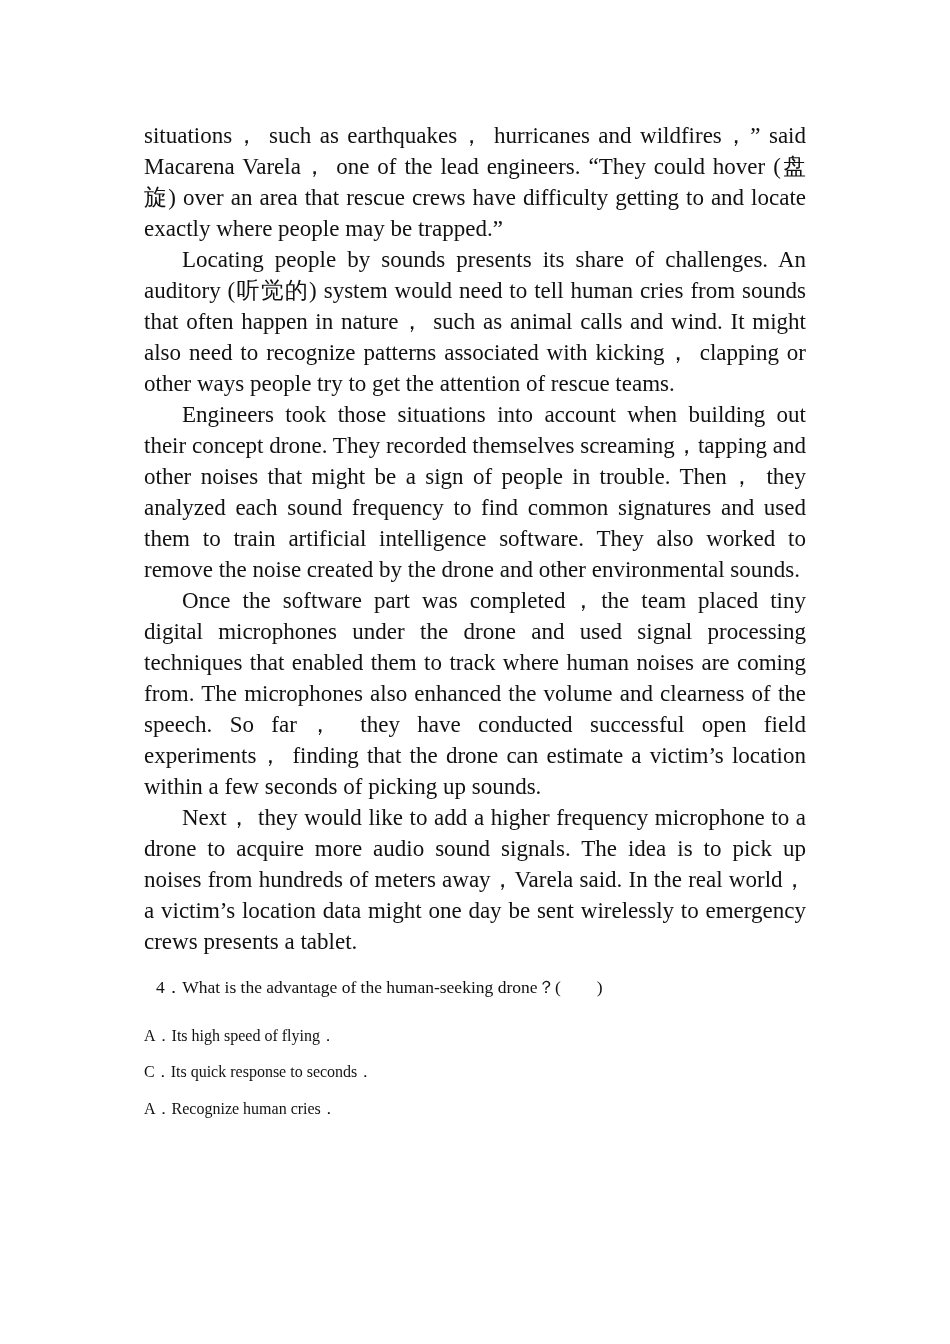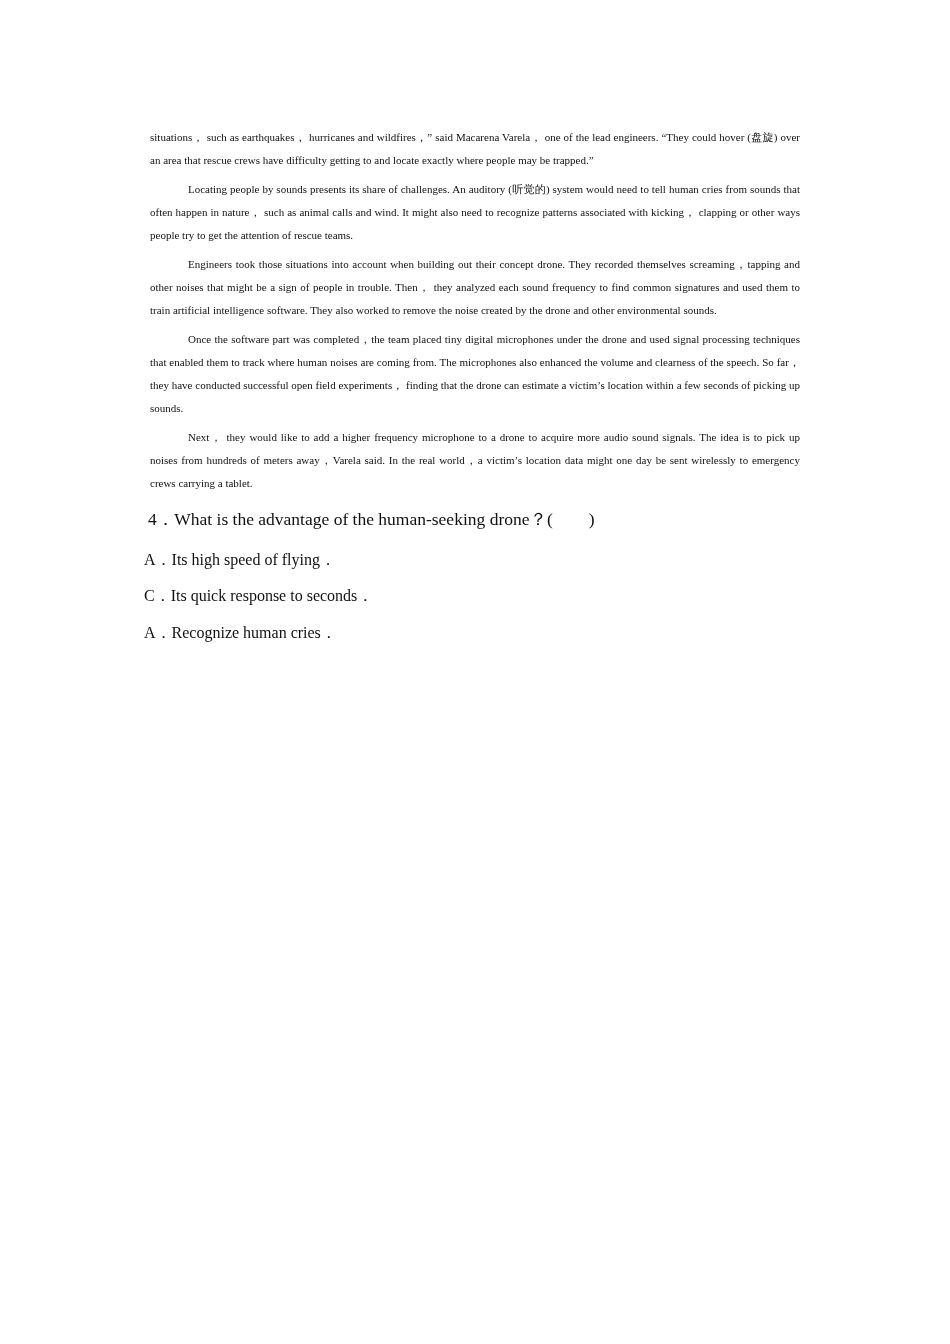--- a/index.html
+++ b/index.html
@@ -15,31 +15,31 @@
       font-family: "Liberation Serif", "DejaVu Serif", serif;
       color: #111111;
     }
     .page {
       position: absolute;
       left: 144px;
       top: 120px;
       width: 662px;
     }
     .para {
-      margin: 6px;
-      font-size: 11px;
-      line-height: 23px;
+      margin: 0;
+      font-size: 23px;
+      line-height: 31px;
       text-align: justify;
       text-align-last: left;
     }
     .para.indent {
       text-indent: 38px;
     }
     .question {
-      margin: 4px;
+      margin: 12px;
       font-size: 17.5px;
       line-height: 36.5px;
       white-space: pre;
     }
     .option {
       margin: 0;
       font-size: 16px;
       line-height: 36.5px;
       white-space: pre;
     }
@@ -53,21 +53,21 @@
   </style>
 </head>
 <body>
 
 <div class="page">
   <div>
     <p class="para">situations， such as earthquakes， hurricanes and wildfires，”  said Macarena Varela， one of the lead engineers. “They could hover (盘旋) over an area that rescue crews have difficulty getting to and locate exactly where people may be trapped.”</p>
     <p class="para indent">Locating people by sounds presents its share of challenges. An auditory (听觉的) system would need to tell human cries from sounds that often happen in nature， such as animal calls and wind. It might also need to recognize patterns associated with kicking， clapping or other ways people try to get the attention of rescue teams.</p>
     <p class="para indent">Engineers took those situations into account when building out their concept drone. They recorded themselves screaming，tapping and other noises that might be a sign of people in trouble. Then， they analyzed each sound frequency to find common signatures and used them to train artificial intelligence software. They also worked to remove the noise created by the drone and other environmental sounds.</p>
     <p class="para indent">Once the software part was completed，the team placed tiny digital microphones under the drone and used signal processing techniques that enabled them to track where human noises are coming from. The microphones also enhanced the volume and clearness of the speech. So far， they have conducted successful open field experiments， finding that the drone can estimate a victim’s location within a few seconds of picking up sounds.</p>
-    <p class="para indent">Next， they would like to add a higher frequency microphone to a drone to acquire more audio sound signals. The idea is to pick up noises from hundreds of meters away，Varela said. In the real world，a victim’s location data might one day be sent wirelessly to emergency crews carrying a tablet.</p>
+    <p class="para indent">Next， they would like to add a higher frequency microphone to a drone to acquire more audio sound signals. The idea is to pick up noises from hundreds of meters away，Varela said. In the real world，a victim’s location data might one day be sent wirelessly to emergency crews presents a tablet.</p>
   </div>
 
   <div>
     <p class="question"><span class="qnum">4．</span><span>What is the advantage of the human-seeking drone？(</span><span class="blank"></span><span>)</span></p>
     <p class="option"><span class="olabel">A．</span><span>Its high speed of flying．</span></p>
     <p class="option"><span class="olabel">C．</span><span>Its quick response to seconds．</span></p>
   </div>
 
   <div>
     <p class="option"><span class="olabel">A．</span><span>Recognize human cries．</span></p>

